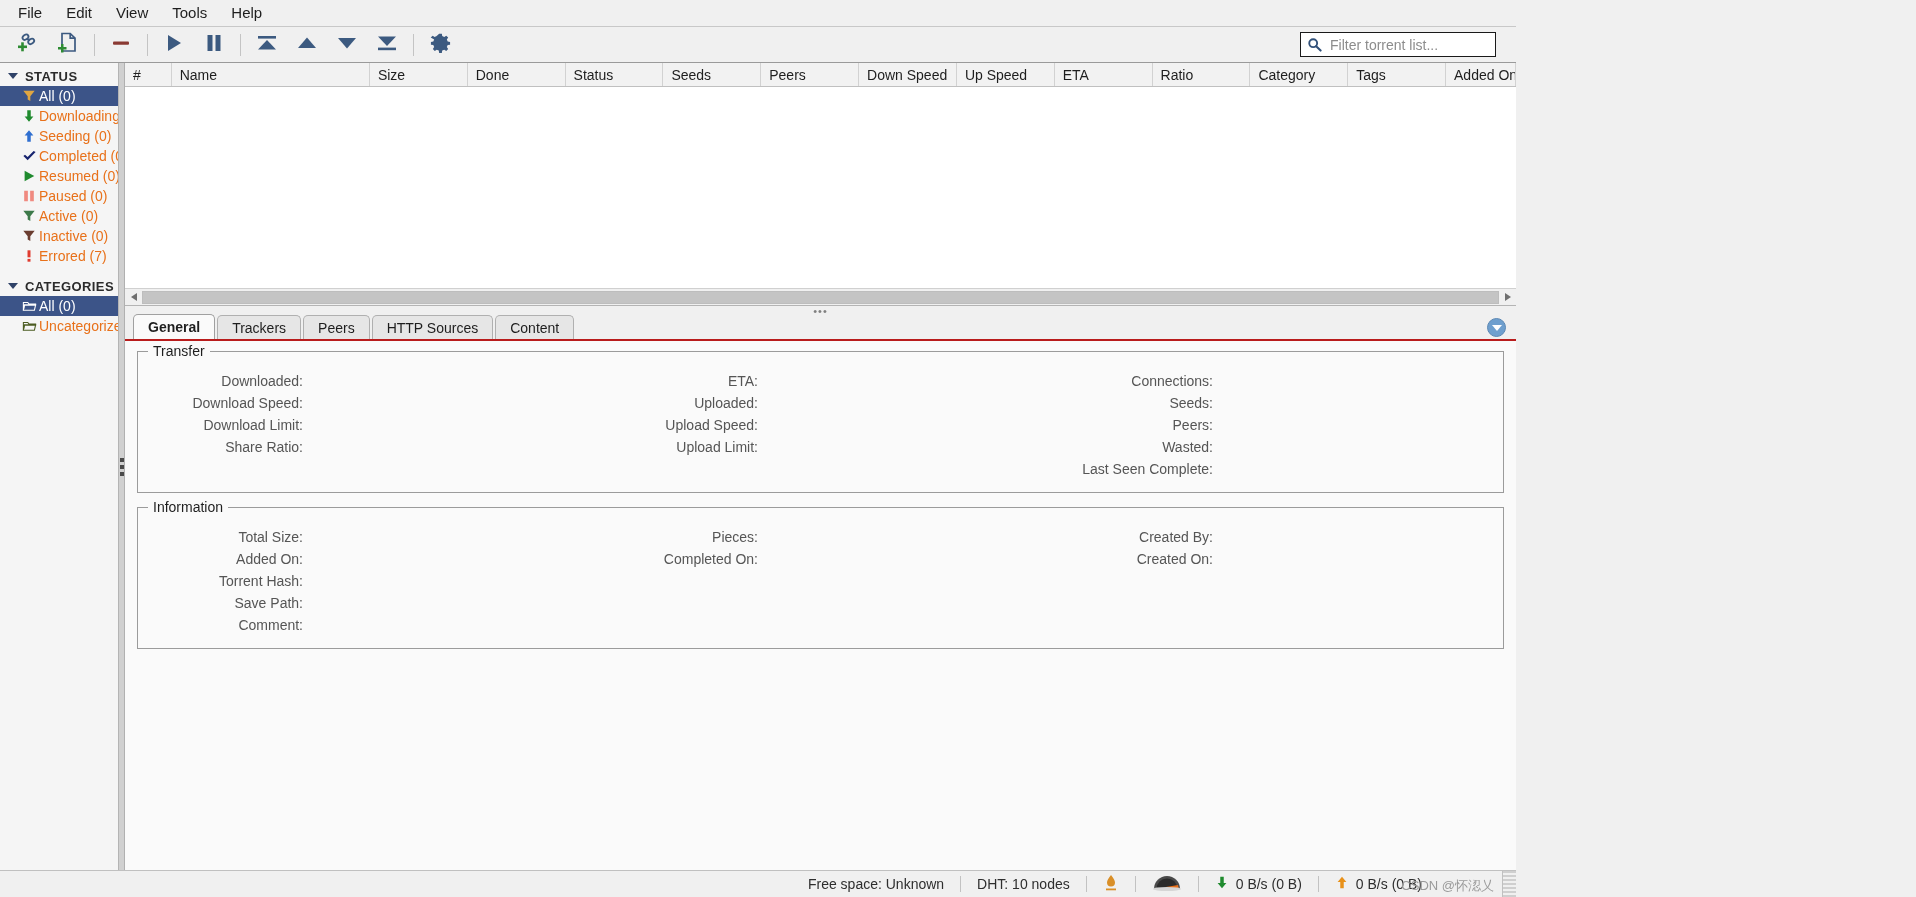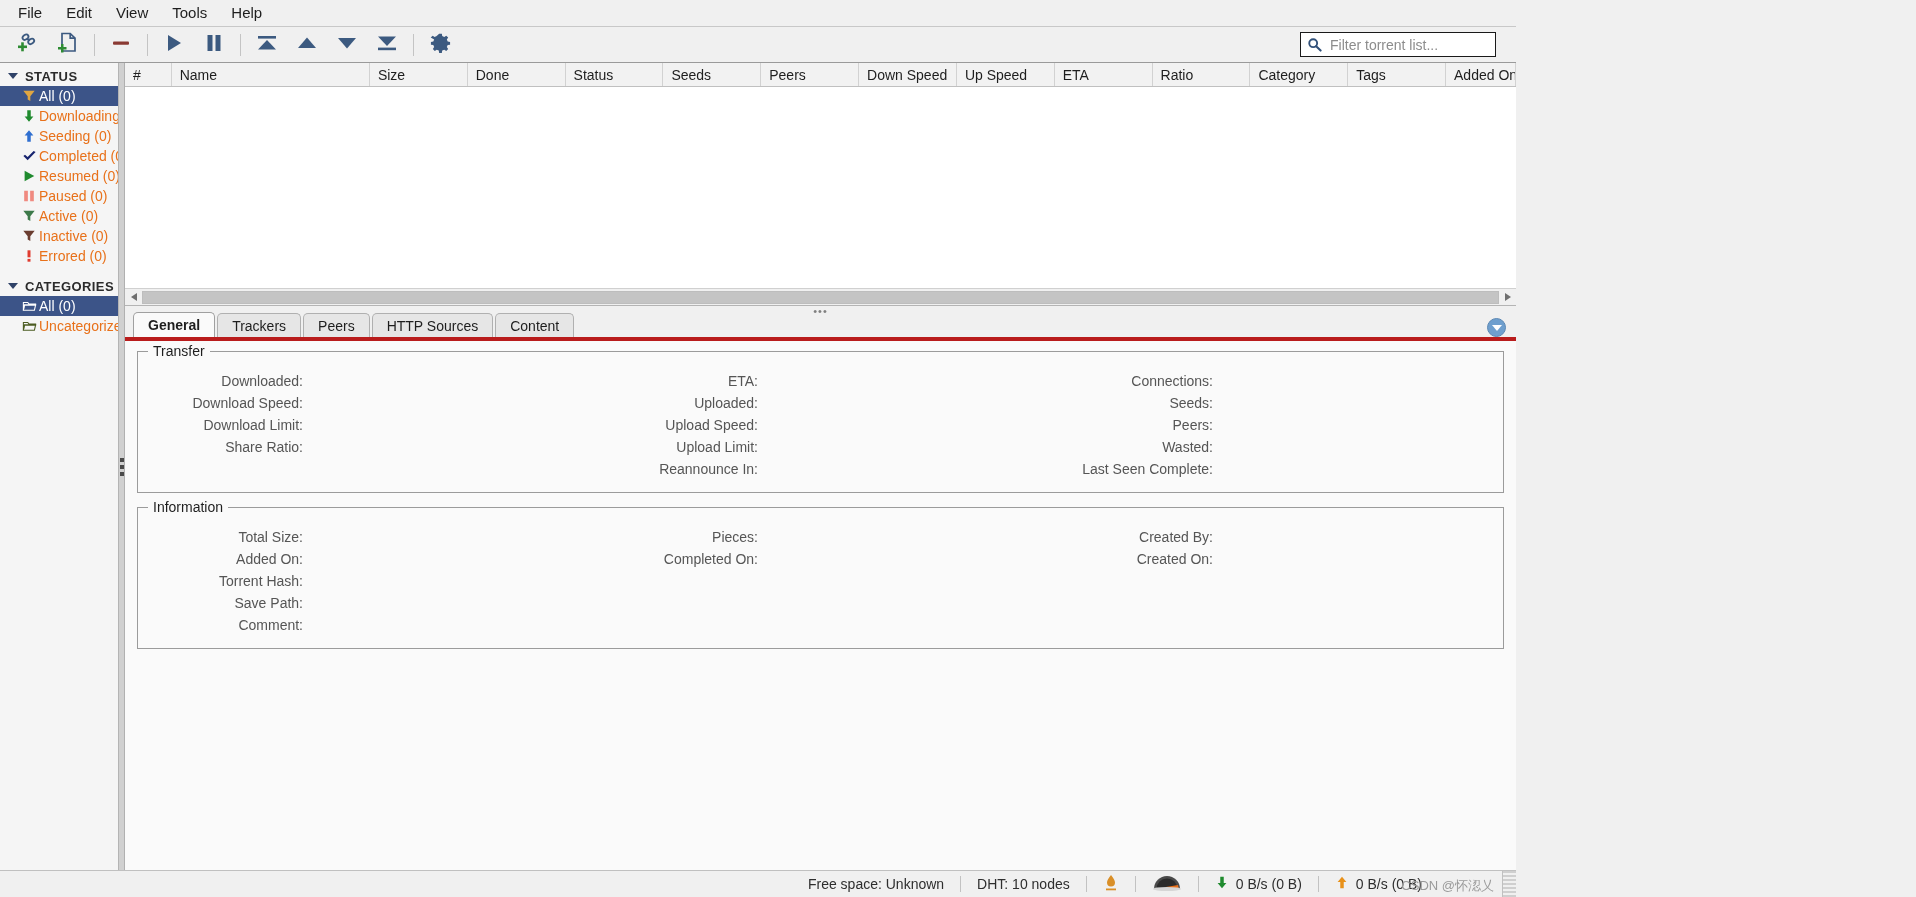--- a/index.html
+++ b/index.html
@@ -139,21 +139,21 @@
   .arrow-r { width:0;height:0;border-top:4px solid transparent;border-bottom:4px solid transparent;border-left:6px solid #6f6f6f; }
 
   
   .hhandle { height: 9px; flex:0 0 9px; background:#f0f0f0; display:flex; align-items:center; justify-content:center; color:#808080; font-size:11px; letter-spacing:1px;}
 
   
   .tabbar {
     height: 26px; flex: 0 0 26px;
     display: flex; align-items: flex-end;
     background: #f0f0f0;
-    border-bottom: 4px solid #b91c1c;
+    border-bottom: 2px solid #b91c1c;
     padding-left: 8px;
     position: relative;
   }
   .tab {
     height: 24px;
     display: flex; align-items: center;
     padding: 0 14px;
     font-size: 14px; color: #1e1e1e;
     background: #e6e6e6;
     border: 1px solid #b0b0b0;
@@ -443,21 +443,21 @@
         <span class="sb-label">Inactive (0)</span>
       </div>
 
       <div class="sb-item">
         <span class="sb-ico">
           <svg width="14" height="14" viewBox="0 0 16 16">
             <rect x="6.3" y="1.5" width="3.4" height="8" fill="#e03b2f"></rect>
             <rect x="6.3" y="11.3" width="3.4" height="3.2" fill="#e03b2f"></rect>
           </svg>
         </span>
-        <span class="sb-label">Errored (0)</span>
+        <span class="sb-label">Errored (7)</span>
       </div>
 
       <div class="sb-header" style="margin-top:10px">
         <span class="tri"></span>
         <span>CATEGORIES</span>
       </div>
 
       <div class="sb-item selected">
         <span class="sb-ico">
           <svg width="15" height="14" viewBox="0 0 16 16">
@@ -567,24 +567,20 @@
                   <span class="val"></span>
                 </div>
               <div class="row">
                   <span class="lbl">Upload Speed:</span>
                   <span class="val"></span>
                 </div>
               <div class="row">
                   <span class="lbl">Upload Limit:</span>
                   <span class="val"></span>
                 </div>
-              <div class="row">
-                  <span class="lbl">Reannounce In:</span>
-                  <span class="val"></span>
-                </div>
             </div>
             <div class="col">
               <div class="row">
                   <span class="lbl">Connections:</span>
                   <span class="val"></span>
                 </div>
               <div class="row">
                   <span class="lbl">Seeds:</span>
                   <span class="val"></span>
                 </div>

